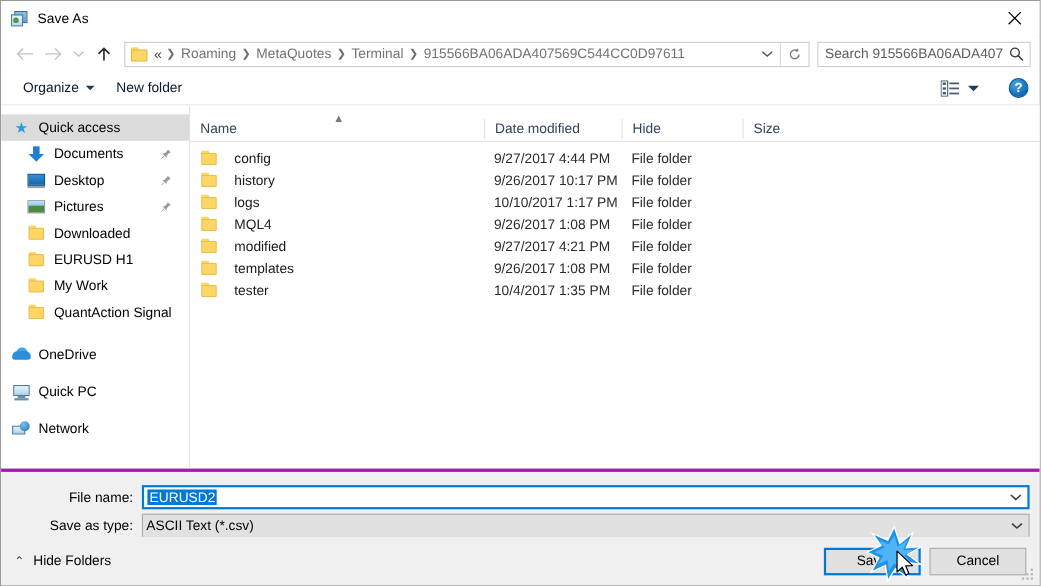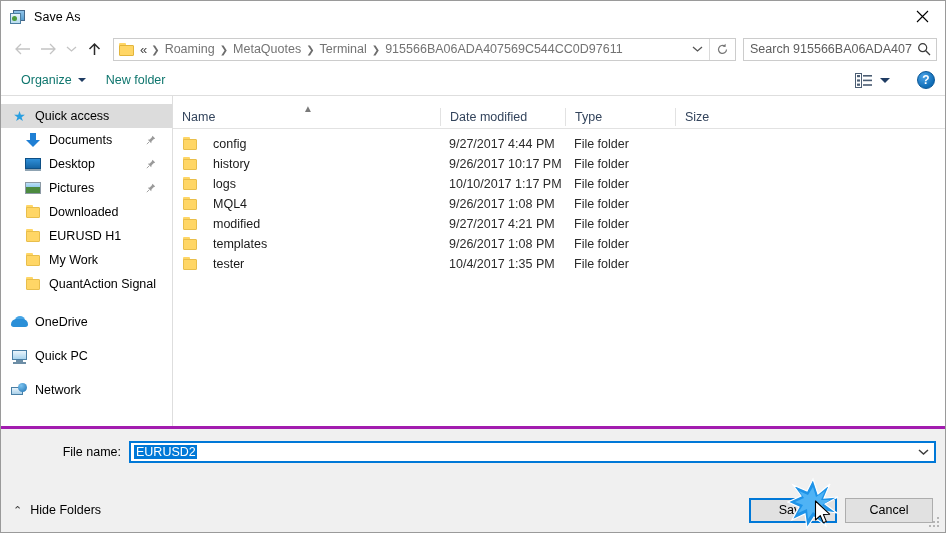--- a/index.html
+++ b/index.html
@@ -176,21 +176,21 @@
     height: 30px;
     display: flex;
     align-items: center;
     flex: none;
     background: #ffffff;
     border-bottom: 1px solid #dedede;
     padding: 0 10px 0 14px;
   }
   .tb-item {
     font-size: 12.5px;
-    color: #0f766e;
+    color: #0f172a;
     display: flex;
     align-items: center;
     padding: 3px 6px;
     margin-right: 8px;
   }
   .tb-caret {
     margin-left: 6px;
     width: 0; height: 0;
     border-left: 4px solid transparent;
     border-right: 4px solid transparent;
@@ -758,21 +758,21 @@
     <div class="filelist">
       <div class="fl-header">
         <div class="fl-th" style="width:267px">
           <span>Name</span>
           <span class="sort-caret">▲</span>
         </div>
         <div class="fl-th" style="width:125px">
           <span>Date modified</span>
         </div>
         <div class="fl-th" style="width:110px">
-          <span>Type</span>
+          <span>Hide</span>
         </div>
         <div class="fl-th" style="width:80px">
           <span>Size</span>
         </div>
       </div>
 
       <div class="fl-rows">
 
         <div class="fl-row">
           <div class="fl-name" style="width:267px">
@@ -874,20 +874,31 @@
       <div class="form-label">File name:</div>
       <div class="combo focused">
         <div class="combo-text"><span class="sel-text">EURUSD2</span></div>
         <div class="combo-arrow">
           <svg width="11" height="8" viewBox="0 0 11 8">
             <path d="M1 2 L5.5 6 L10 2" stroke="#3c3c3c" stroke-width="1.5" fill="none"></path>
           </svg>
         </div>
       </div>
     </div>
+    <div class="form-row">
+      <div class="form-label">Save as type:</div>
+      <div class="combo readonly">
+        <div class="combo-text">ASCII Text (*.csv)</div>
+        <div class="combo-arrow">
+          <svg width="11" height="8" viewBox="0 0 11 8">
+            <path d="M1 2 L5.5 6 L10 2" stroke="#3c3c3c" stroke-width="1.5" fill="none"></path>
+          </svg>
+        </div>
+      </div>
+    </div>
   </div>
 
   <div class="footer">
     <div class="hide-folders">
       <span class="hf-caret">⌃</span>
       <span>Hide Folders</span>
     </div>
     <div class="foot-spacer"></div>
     <div class="btn default">
       <span>Save</span>

